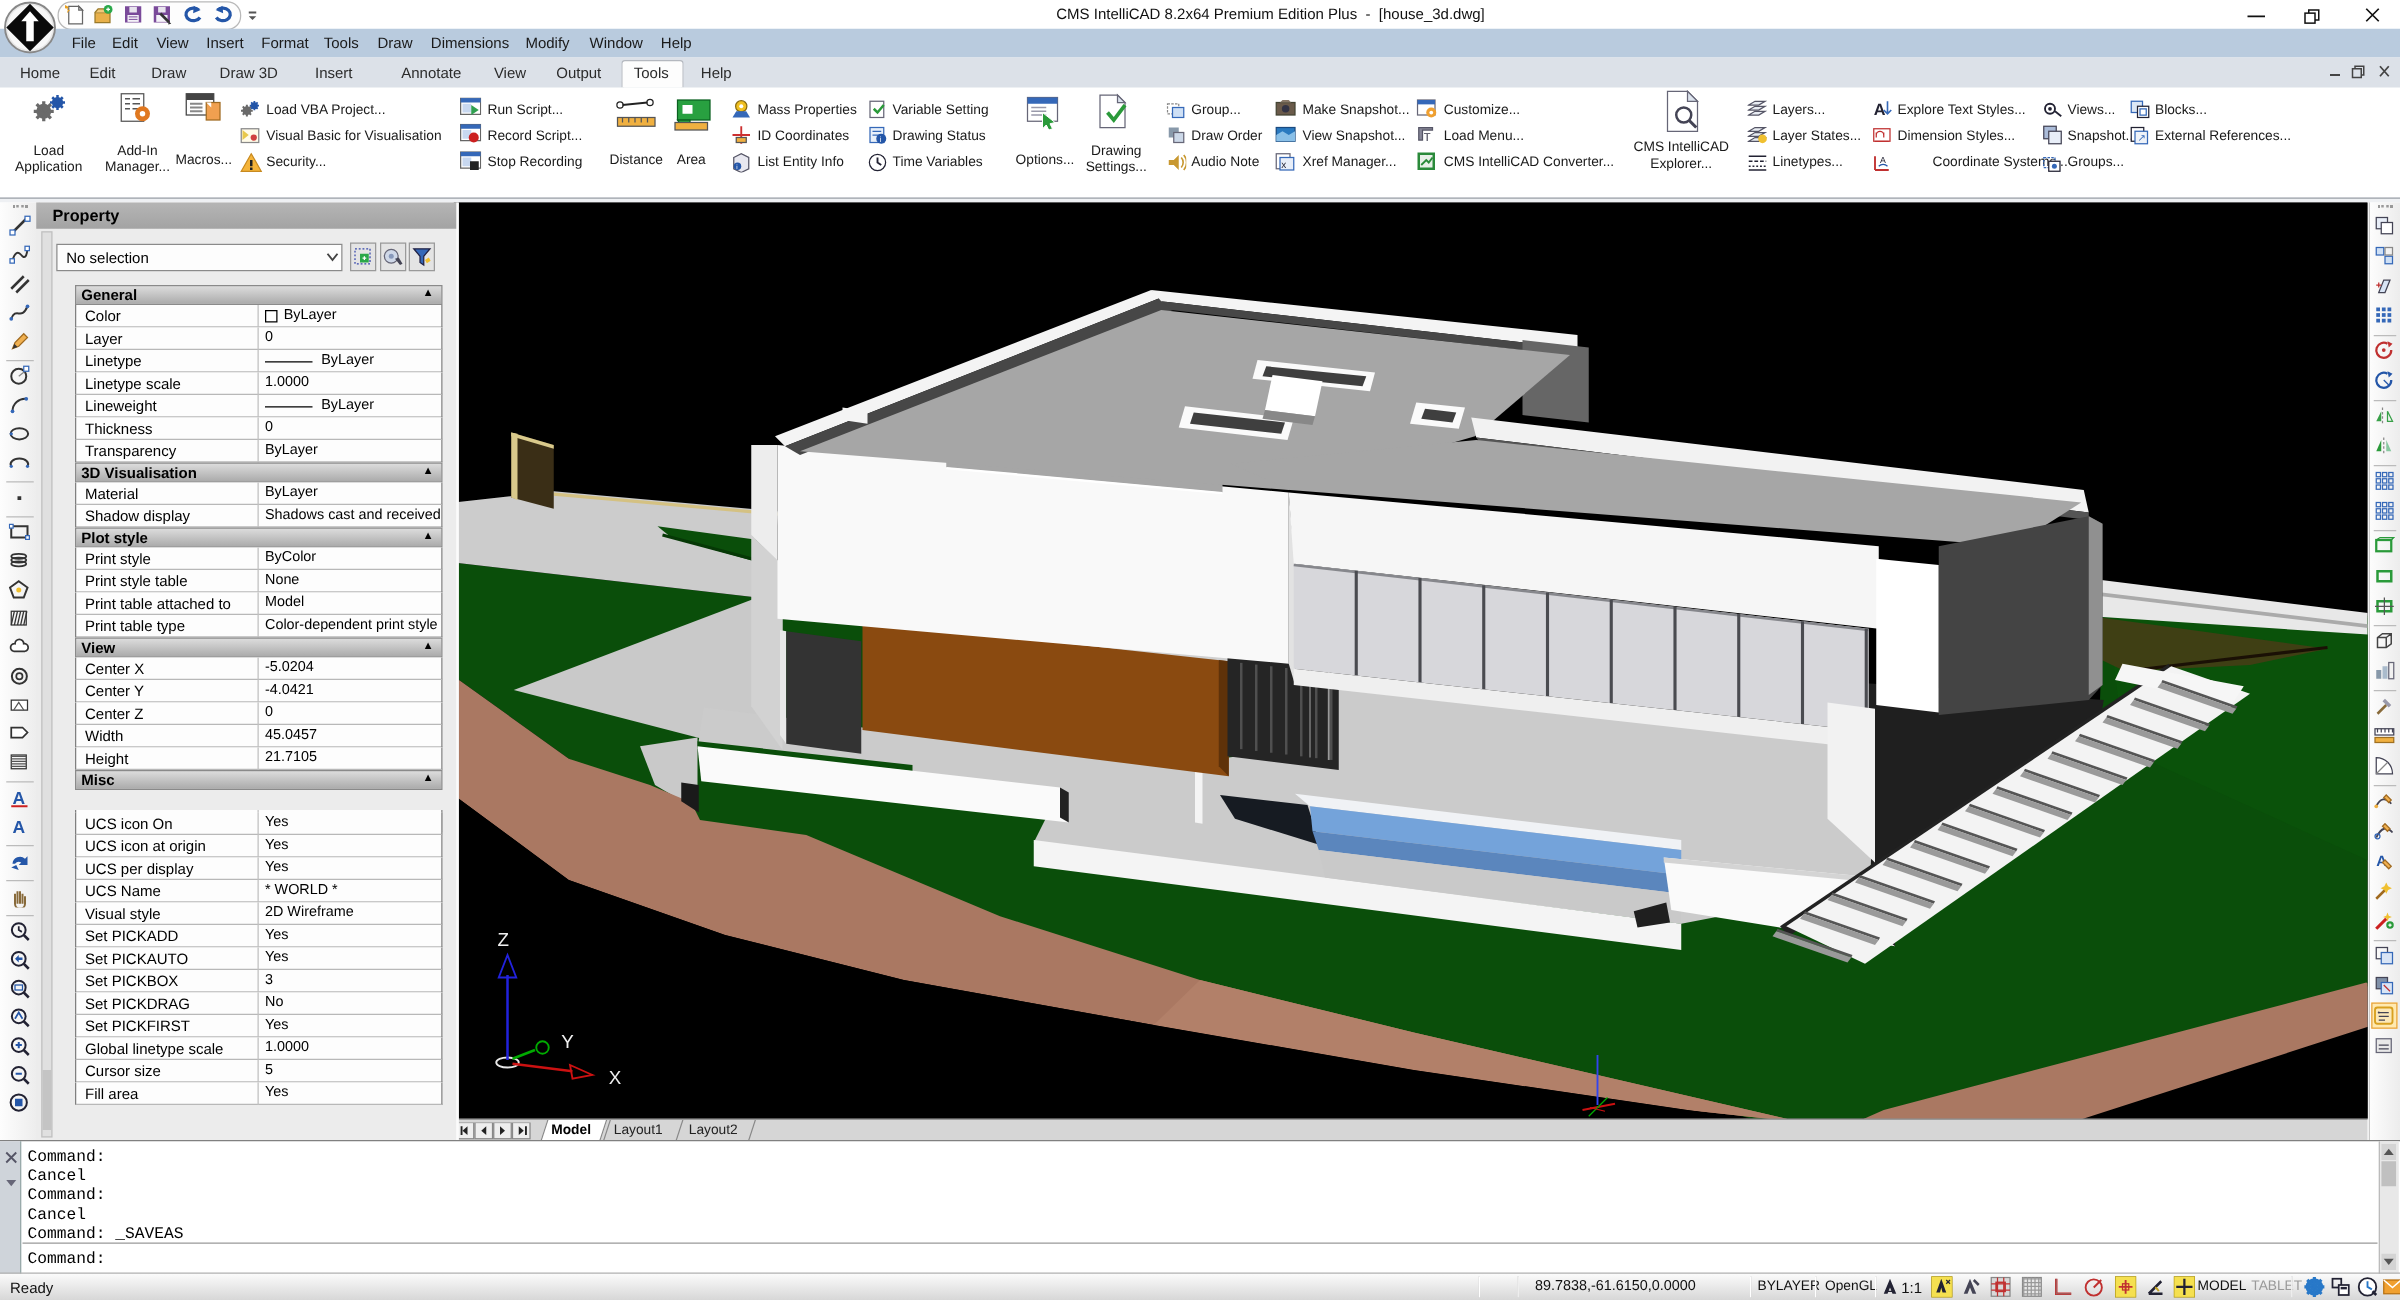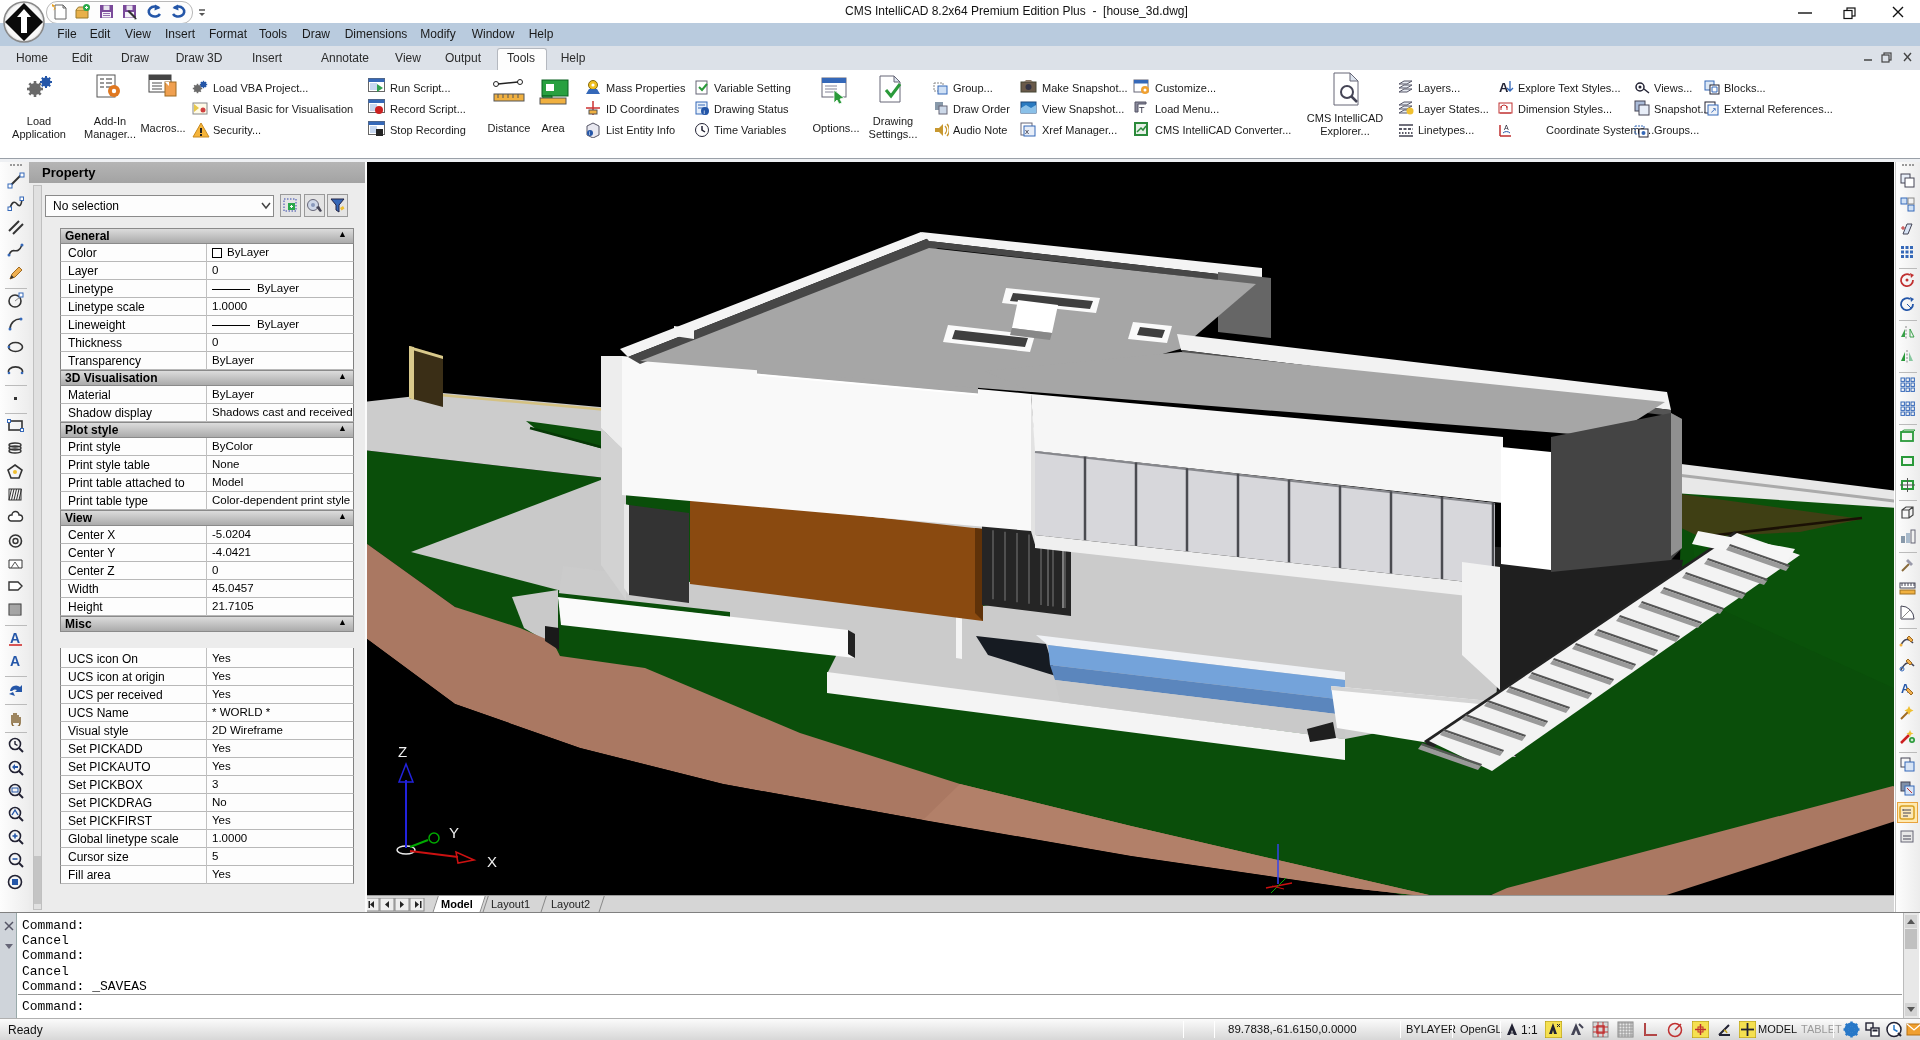--- a/index.html
+++ b/index.html
@@ -1096,21 +1096,21 @@
           <span class="lab">UCS icon On</span>
           <span class="vline"></span>
           <span class="val">Yes</span>
         </div>
     <div class="prow" style="top:506px;">
           <span class="lab">UCS icon at origin</span>
           <span class="vline"></span>
           <span class="val">Yes</span>
         </div>
     <div class="prow" style="top:524px;">
-          <span class="lab">UCS per received</span>
+          <span class="lab">UCS per display</span>
           <span class="vline"></span>
           <span class="val">Yes</span>
         </div>
     <div class="prow" style="top:542px;">
           <span class="lab">UCS Name</span>
           <span class="vline"></span>
           <span class="val">* WORLD *</span>
         </div>
     <div class="prow" style="top:560px;">
           <span class="lab">Visual style</span>

